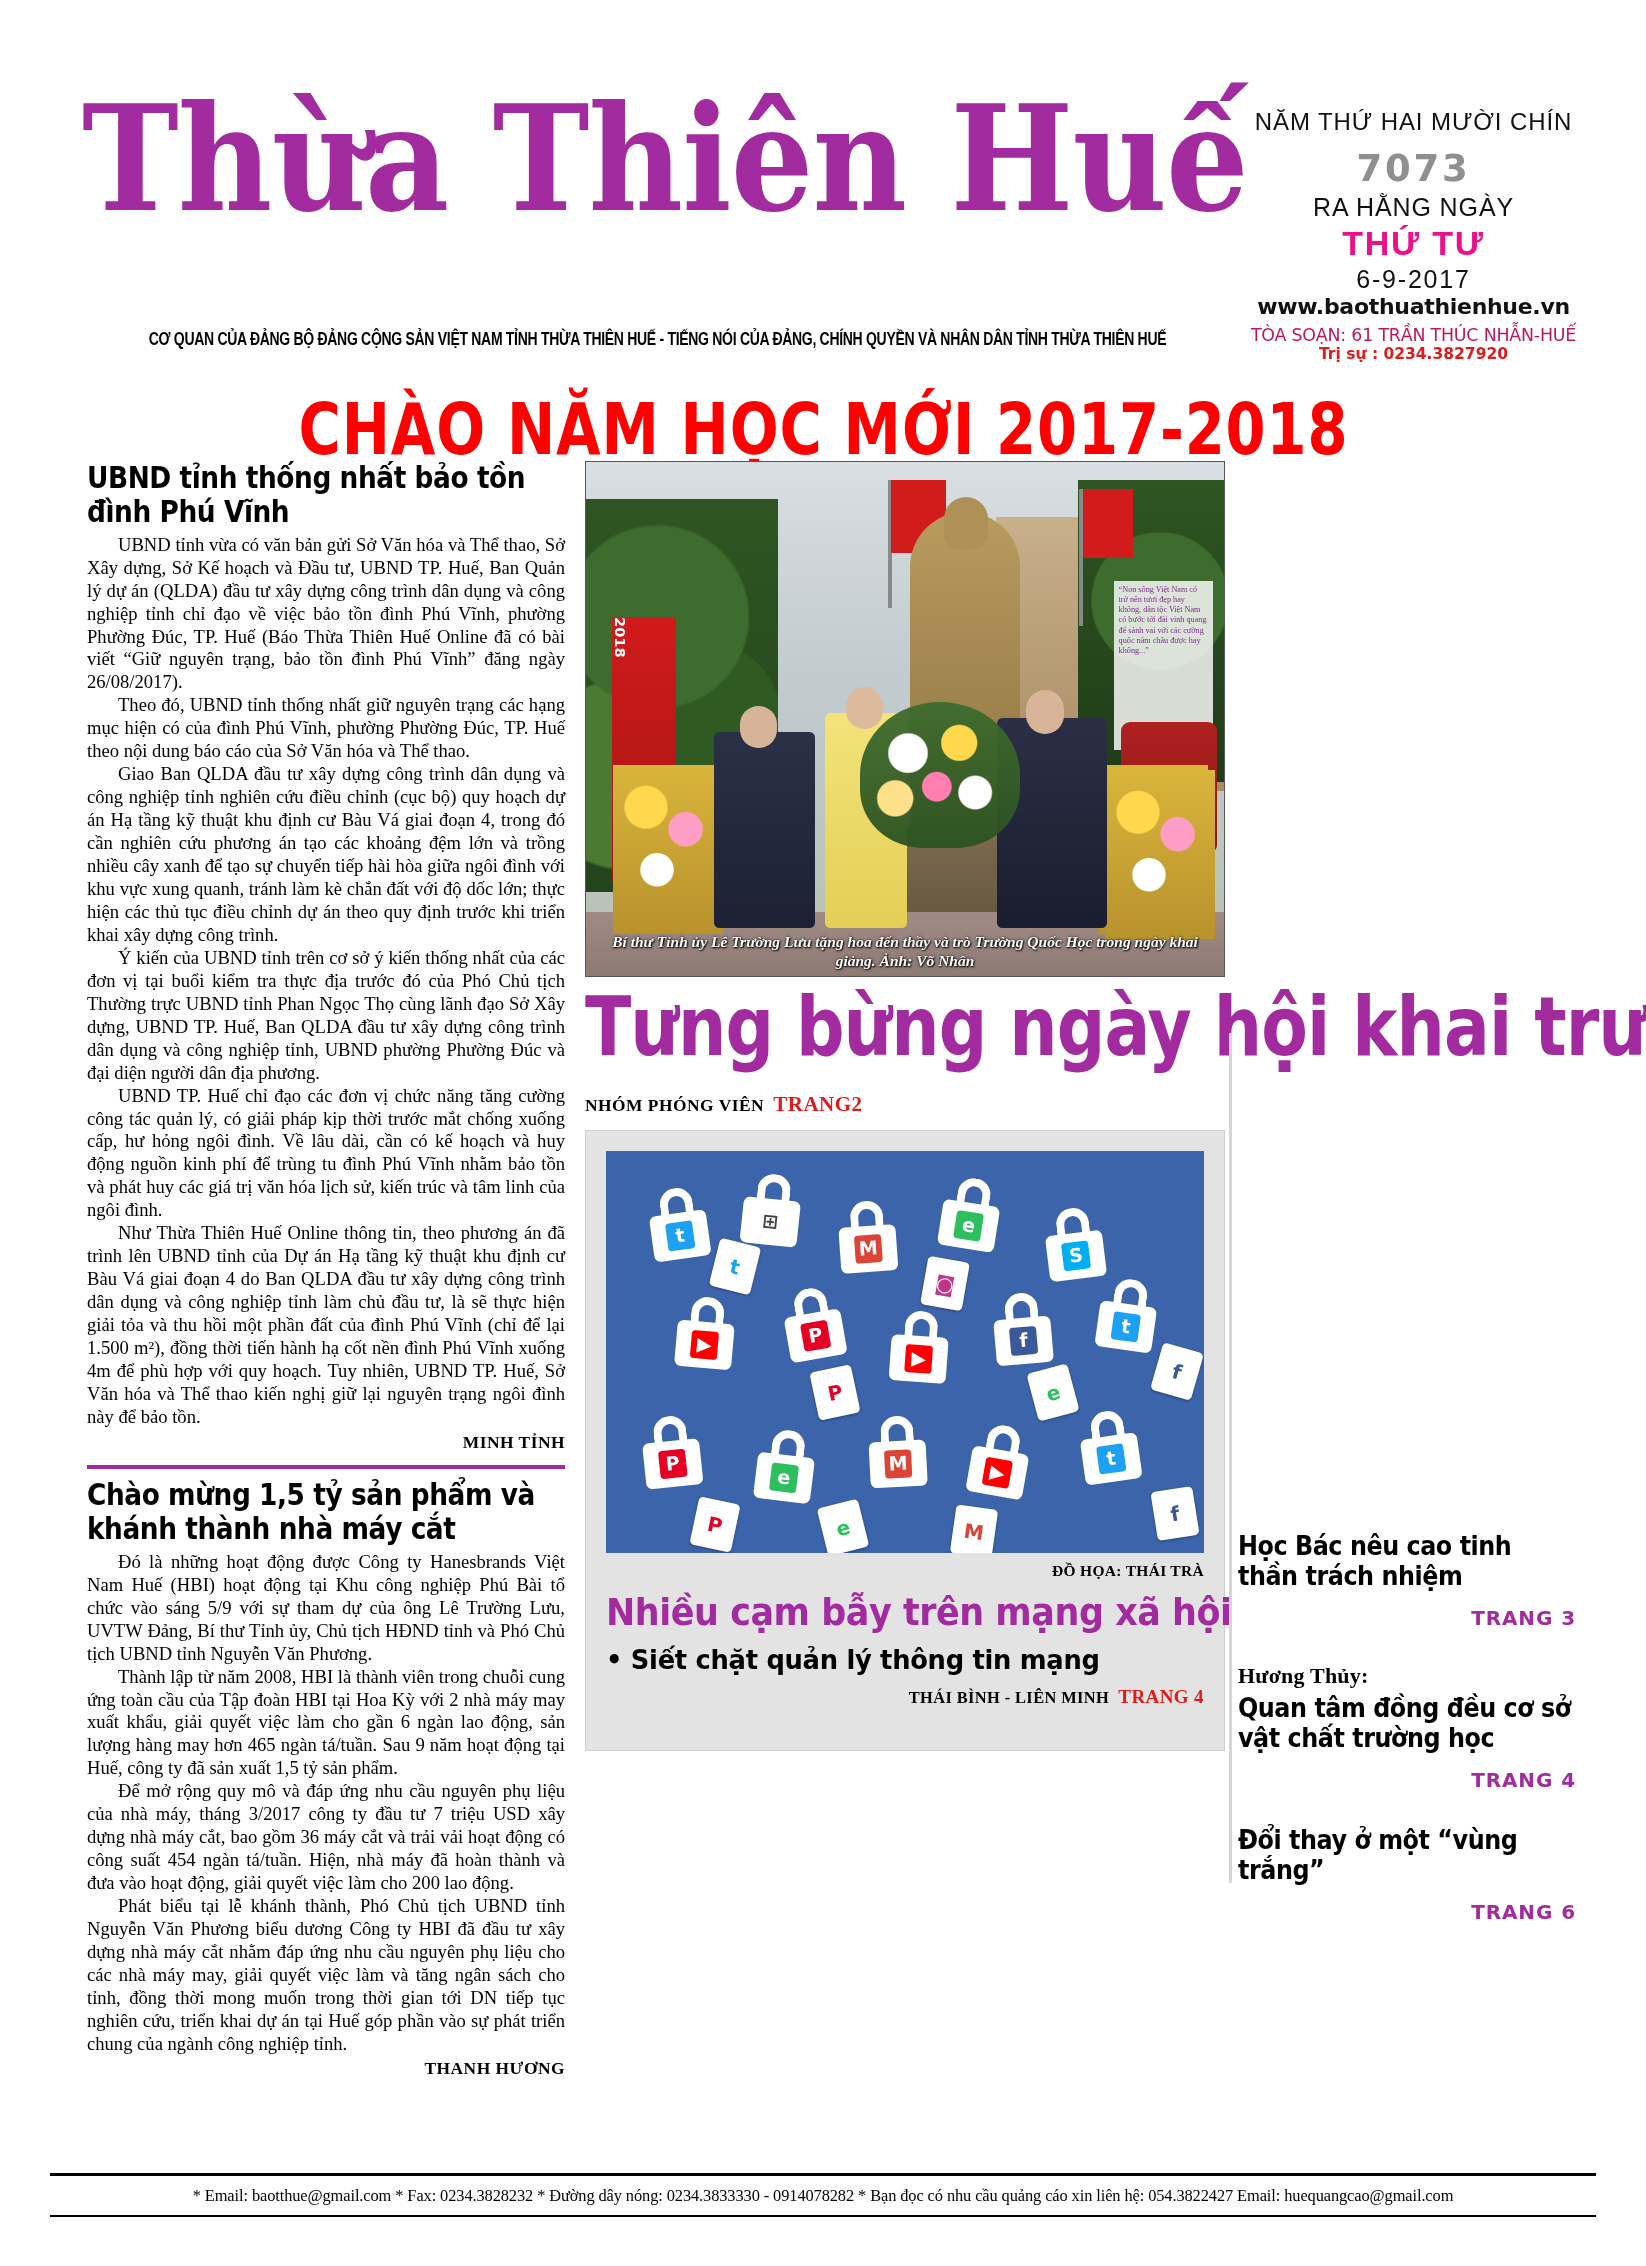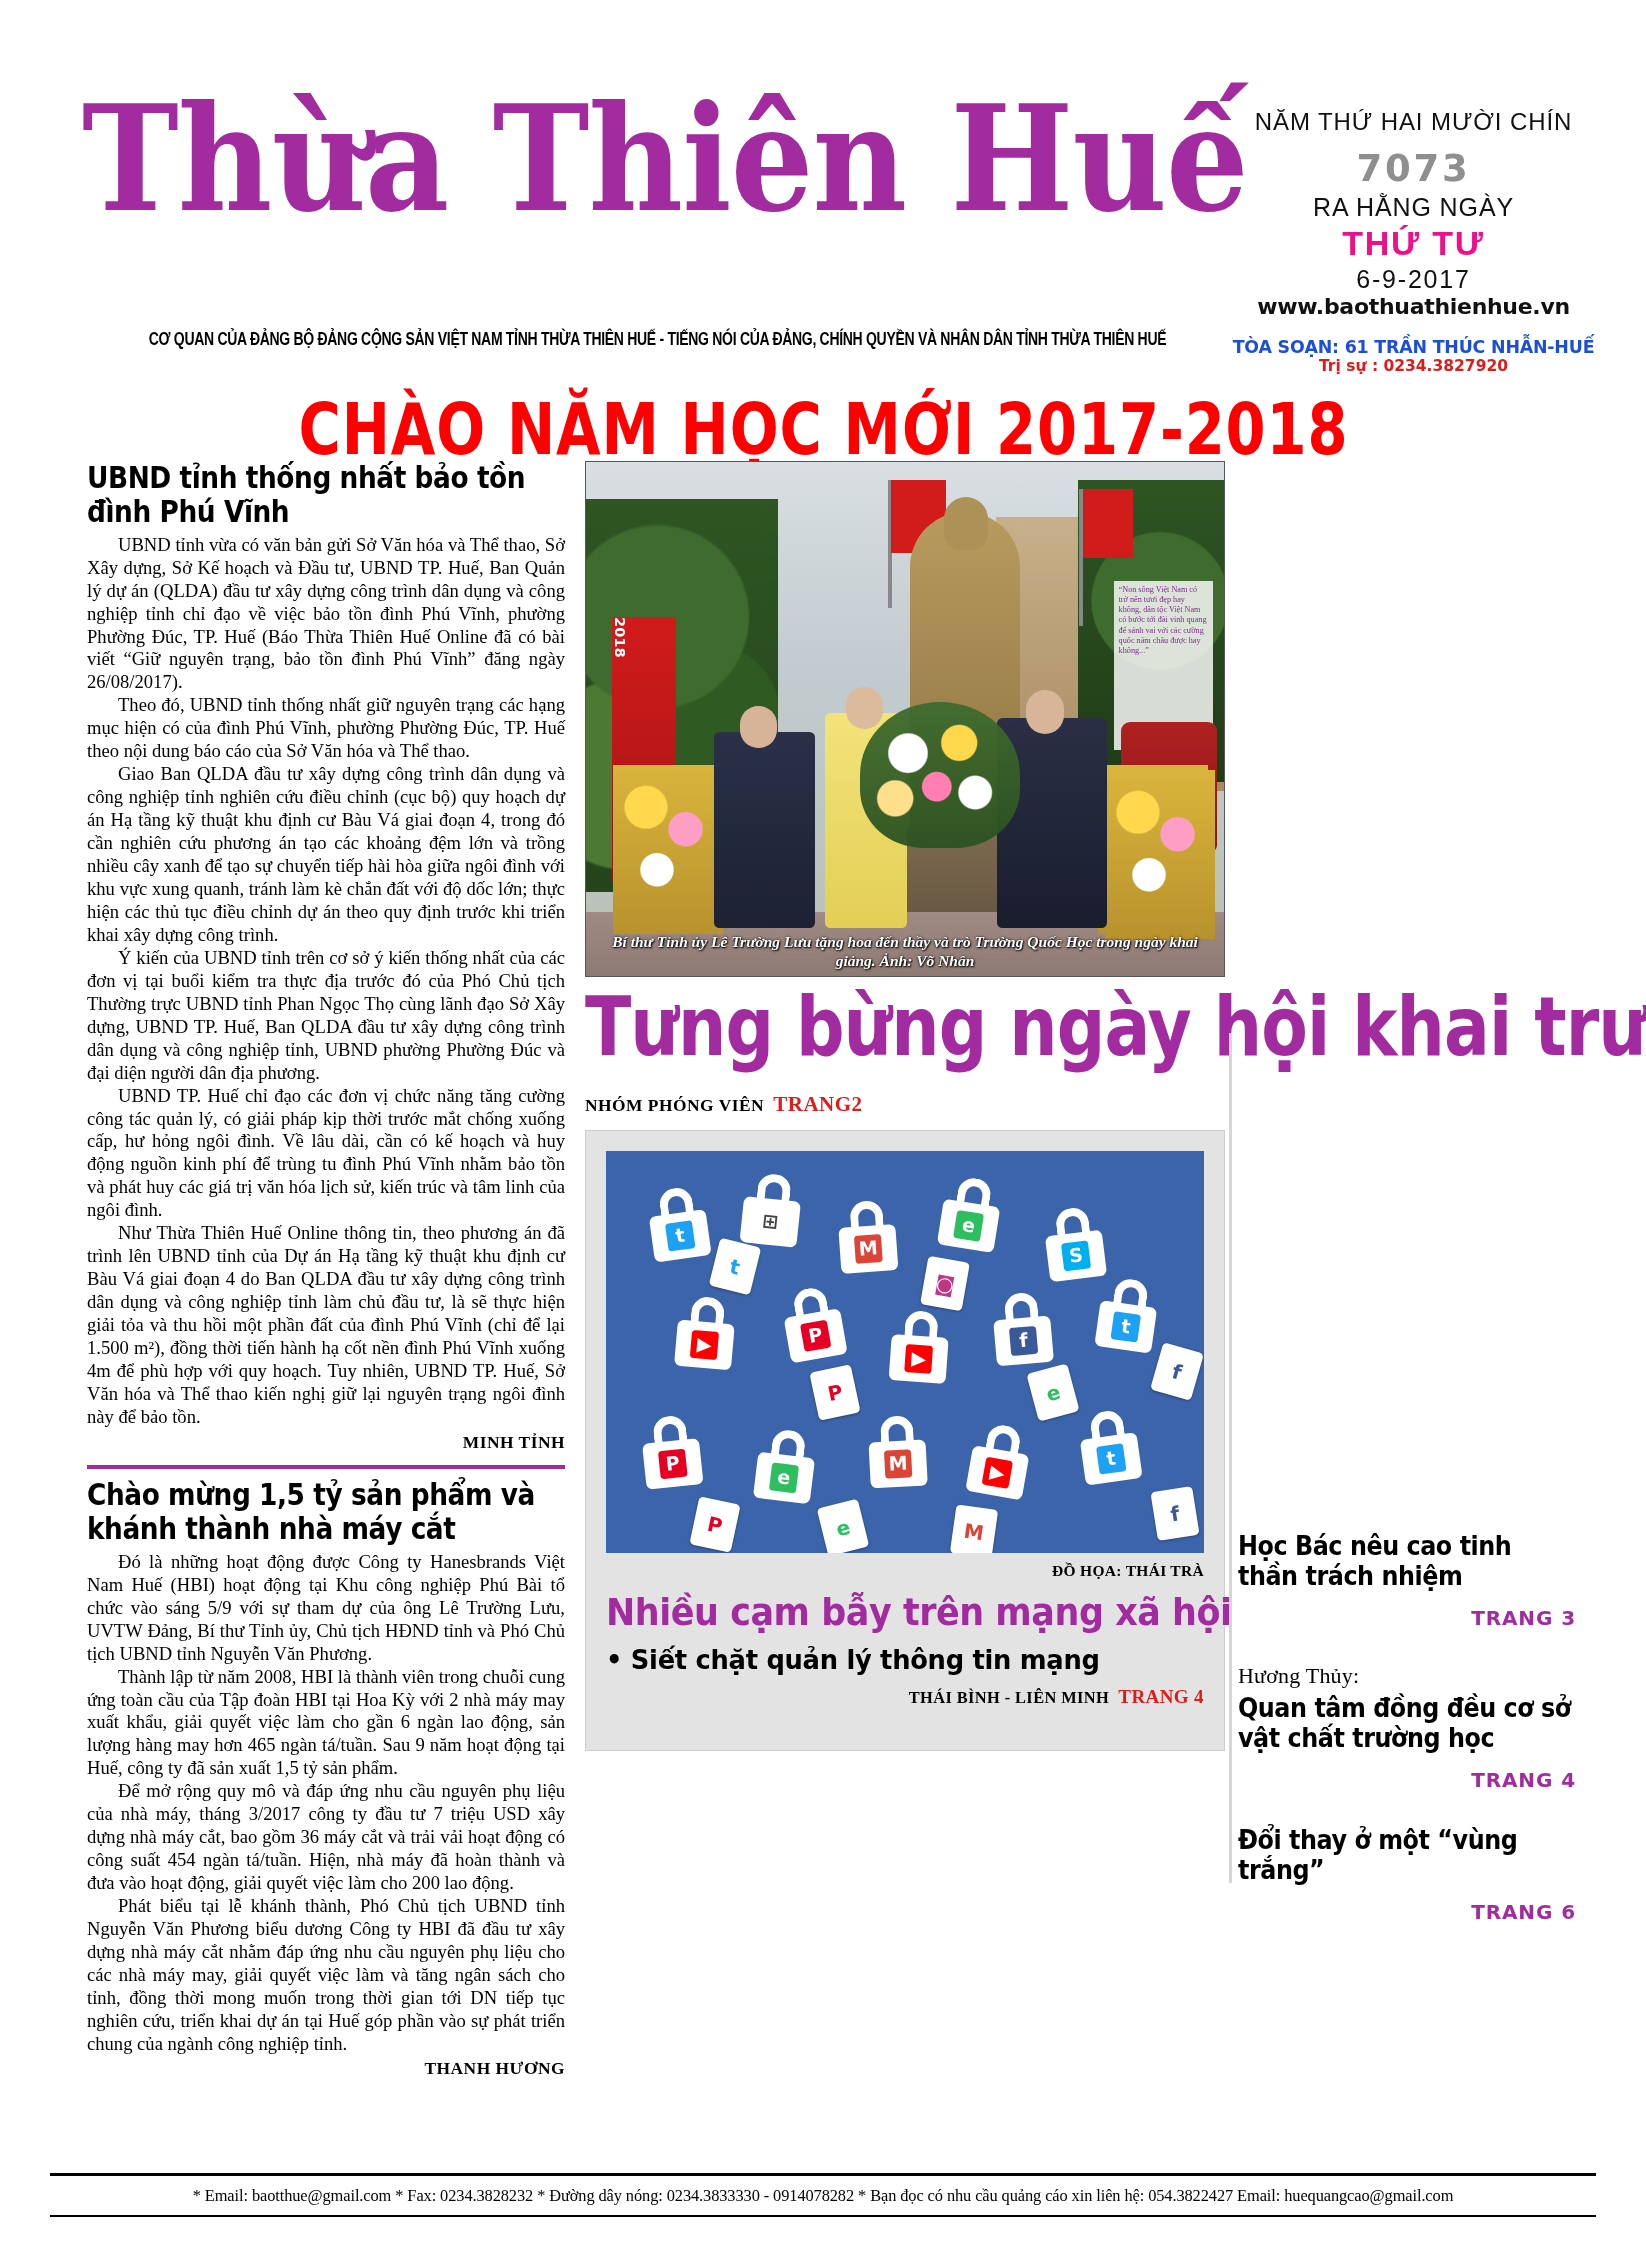--- a/index.html
+++ b/index.html
@@ -39,21 +39,21 @@
     letter-spacing:2.7px; line-height:1.05; margin:1.8px 0 3.7px 0;
   }
   .mi-daily { font-size:25px; letter-spacing:0.9px; color:#111; }
   .mi-weekday {
     font-family:Liberation Sans, sans-serif;
     font-weight:bold; font-size:34px; color:#ED0F8C; letter-spacing:1.8px;
     line-height:1.2; margin:1.8px 0 0.9px 0;
   }
   .mi-date { font-size:25px; letter-spacing:1.8px; color:#111; }
   .mi-web { font-family:"DejaVu Sans", sans-serif; font-weight:bold; font-size:22px; color:#111; letter-spacing:-0.3px; }
-  .mi-office { font-family:"DejaVu Sans", sans-serif; font-weight:bold; font-size:17.4px; color:#1d4ed8; letter-spacing:-0.2px; margin-top:18px; }
+  .mi-office { font-family:"DejaVu Sans", sans-serif; font-weight:normal; font-size:17.4px; color:#be185d; letter-spacing:-0.2px; margin-top:6px; }
   .mi-phone { font-family:"DejaVu Sans", sans-serif; font-weight:bold; font-size:15.5px; color:#E01B1B; }
 
   .tagline {
     position:absolute; left:82px; top:329px; width:1151px;
     text-align:center;
     font-family:"Liberation Sans", sans-serif;
     font-weight:bold; font-size:14px;
     letter-spacing:-0.3px;
     color:#000;
     transform:scaleY(1.25); transform-origin:center top;
@@ -258,21 +258,21 @@
     text-align:right; margin-top:11px;
     font-family:"Liberation Serif", serif;
     font-weight:bold; font-size:16.4px; letter-spacing:0.4px;
   }
   .gfx-byline .trang { color:#E01B1B; font-size:19px; margin-left:9.1px; }
 
   
   .side-divider { position:absolute; left:1229px; top:1033px; width:2.7px; height:850px; background:#d6d6d6; }
   .side-item { margin-bottom:33px; }
   .side-kicker {
-    font-family:"Liberation Serif", serif; font-weight:normal;
+    font-family:"Liberation Serif", serif; font-weight:bold;
     font-size:22px; letter-spacing:0.2px; margin-bottom:3.7px;
   }
   .side-title {
     font-family:"DejaVu Sans", sans-serif; font-weight:bold;
     font-size:26.5px; line-height:1.14; color:#000;
     letter-spacing:-0.5px;
     transform:scaleX(0.9); transform-origin:left top;
     width:111%;
   }
   .side-trang {

